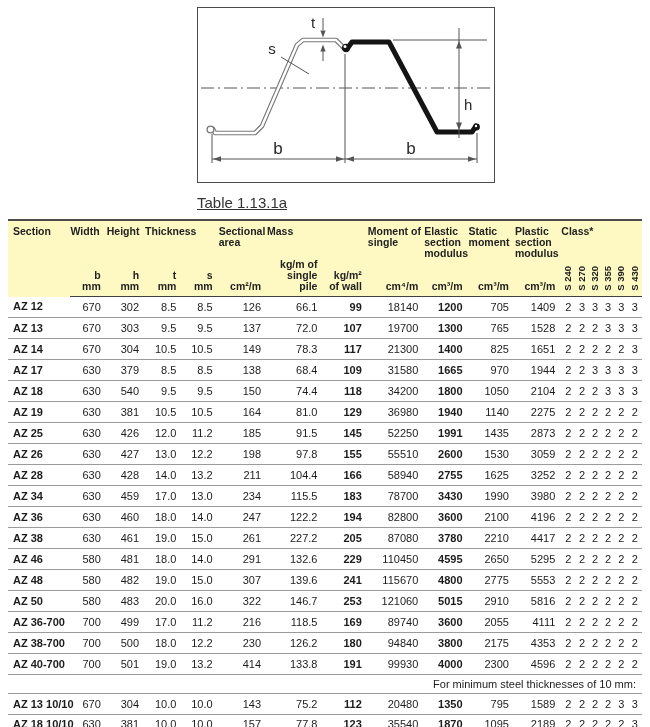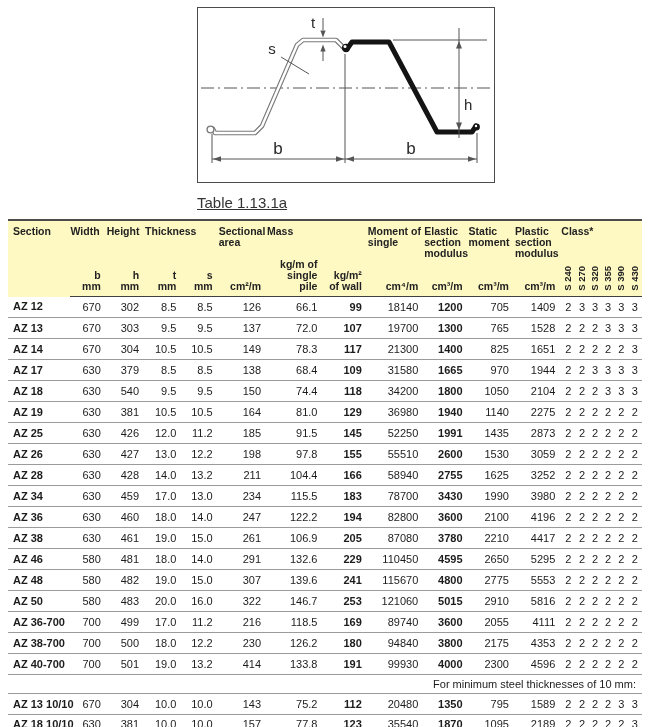--- a/index.html
+++ b/index.html
@@ -375,21 +375,21 @@
     <td class="cls">2</td>
     <td class="cls">2</td>
   </tr>
       <tr>
     <td class="sec">AZ 38</td>
     <td class="num">630</td>
     <td class="num">461</td>
     <td class="num">19.0</td>
     <td class="num">15.0</td>
     <td class="num">261</td>
-    <td class="num">106.9</td>
+    <td class="num">227.2</td>
     <td class="num bold">205</td>
     <td class="num">87080</td>
     <td class="num bold">3780</td>
     <td class="num">2210</td>
     <td class="num">4417</td>
     <td class="cls">2</td>
     <td class="cls">2</td>
     <td class="cls">2</td>
     <td class="cls">2</td>
     <td class="cls">2</td>

